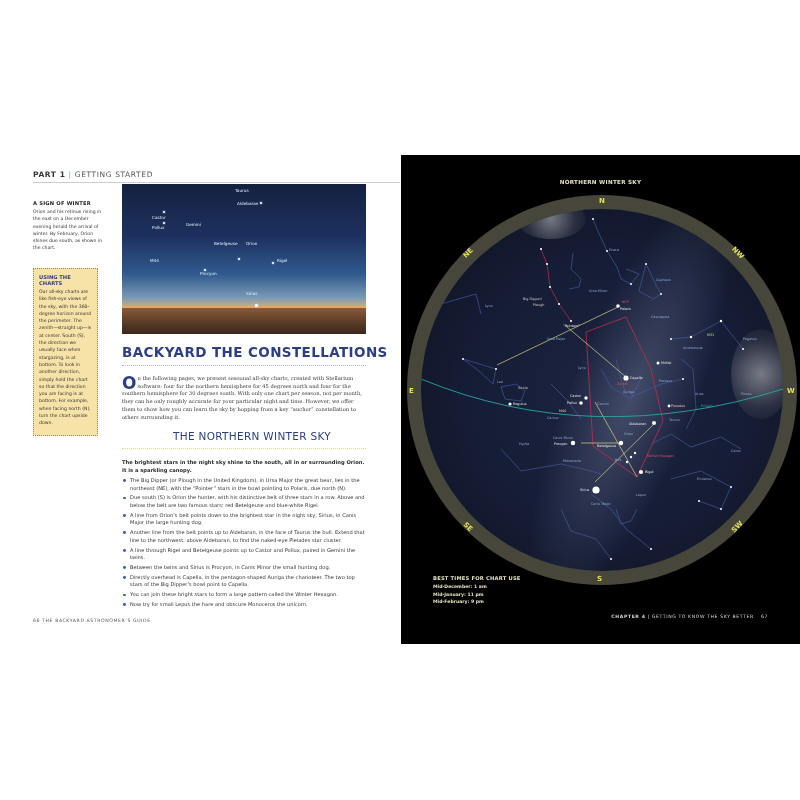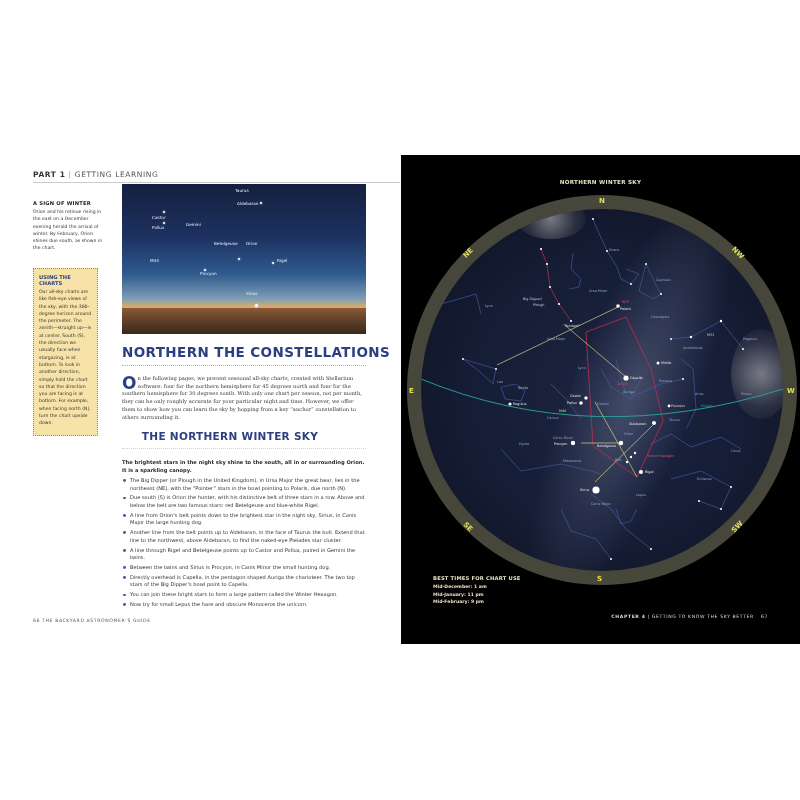--- a/index.html
+++ b/index.html
@@ -30,21 +30,21 @@
   .photo-label { position: absolute; font-size: 4.2px; color: #e6edf8; white-space: nowrap; }
   .photo-star { position: absolute; width: 2px; height: 2px; border-radius: 50%; background: #fff; box-shadow: 0 0 2px #fff; }
 
   .main-heading { position: absolute; left: 122px; top: 194px; font-size: 13.5px; font-weight: bold; color: #2c3f80; letter-spacing: 0.4px; }
   .dotted-rule { position: absolute; left: 122px; width: 244px; height: 0; border-top: 1.5px dotted #aab4c6; }
   .dotted-rule.gold { border-top-color: #e8d48a; }
 
   .intro { position: absolute; left: 122px; top: 225px; width: 246px; font-family: "DejaVu Serif", serif; font-size: 5.2px; line-height: 7.7px; color: #333; }
   .dropcap { float: left; font-family: "DejaVu Sans", sans-serif; font-weight: bold; font-size: 17px; line-height: 14px; color: #2c3f80; margin-right: 1px; margin-top: 1px; }
 
-  .sub-heading { position: absolute; left: 108px; top: 280px; width: 244px; text-align: center; font-size: 10.5px; font-weight: bold; color: #2c3f80; letter-spacing: 0.3px; }
+  .sub-heading { position: absolute; left: 130px; top: 280px; width: 244px; text-align: center; font-size: 10.5px; font-weight: normal; color: #2c3f80; letter-spacing: 0.3px; }
 
   .lead { position: absolute; left: 122px; top: 309px; width: 246px; font-size: 5.2px; font-weight: bold; line-height: 7.7px; color: #2a2a2a; }
   .bullets { position: absolute; left: 122px; top: 327px; width: 246px; list-style: none; }
   .bullets li { position: relative; padding-left: 8px; font-size: 5.1px; line-height: 7.5px; color: #333; margin-bottom: 2.4px; }
   .bullets li .bullet { position: absolute; left: 1px; top: 2.3px; width: 2.8px; height: 2.8px; border-radius: 50%; background: #3e5fa0; }
 
   .folio-left { position: absolute; left: 33px; top: 468px; font-size: 4.6px; letter-spacing: 0.6px; color: #555; }
 
   
   .right-page { position: absolute; left: 401px; top: 155px; width: 399px; height: 489px; background: #000000; overflow: hidden; }
@@ -66,21 +66,21 @@
   .best-row { font-size: 4.6px; line-height: 7.6px; color: #e8e1c4; font-weight: bold; }
 
   .folio-right { position: absolute; right: 32px; top: 459px; font-size: 4.6px; letter-spacing: 0.6px; color: #dcdcdc; }
   .folio-right .chap { font-weight: bold; }
 </style>
 </head>
 <body>
 
 <div class="left-page">
   <div class="part-header">
-    <span class="part">PART 1</span><span class="sep">|</span><span class="section">GETTING LEARNING</span>
+    <span class="part">PART 1</span><span class="sep">|</span><span class="section">GETTING STARTED</span>
   </div>
   <div class="part-rule"></div>
 
   <div class="caption">
     <div class="caption-title">A SIGN OF WINTER</div>
     <div class="caption-body">Orion and his retinue rising in the east on a December evening herald the arrival of winter. By February, Orion shines due south, as shown in the chart.</div>
   </div>
 
   <div class="tip-box">
     <div class="tip-title">USING THE CHARTS</div>
@@ -103,21 +103,21 @@
     <span class="photo-label" style="left:30px;top:41px">Pollux</span>
     <span class="photo-label" style="left:64px;top:38px">Gemini</span>
     <span class="photo-label" style="left:92px;top:57px">Betelgeuse</span>
     <span class="photo-label" style="left:124px;top:57px">Orion</span>
     <span class="photo-label" style="left:155px;top:74px">Rigel</span>
     <span class="photo-label" style="left:28px;top:74px">M44</span>
     <span class="photo-label" style="left:78px;top:87px">Procyon</span>
     <span class="photo-label" style="left:124px;top:107px">Sirius</span>
   </div>
 
-  <div class="main-heading">NORTHERN THE CONSTELLATIONS</div>
+  <div class="main-heading">BACKYARD THE CONSTELLATIONS</div>
   <div class="dotted-rule" style="top:215px"></div>
 
   <div class="intro">
     <span class="dropcap">O</span><span>n the following pages, we present seasonal all-sky charts, created with Stellarium software: four for the northern hemisphere for 45 degrees north and four for the southern hemisphere for 30 degrees south. With only one chart per season, not per month, they can be only roughly accurate for your particular night and time. However, we offer them to show how you can learn the sky by hopping from a key “anchor” constellation to others surrounding it.</span>
   </div>
 
   <div class="sub-heading">THE NORTHERN WINTER SKY</div>
   <div class="dotted-rule gold" style="top:298px"></div>
 
   <div class="lead">The brightest stars in the night sky shine to the south, all in or surrounding Orion. It is a sparkling canopy.</div>

